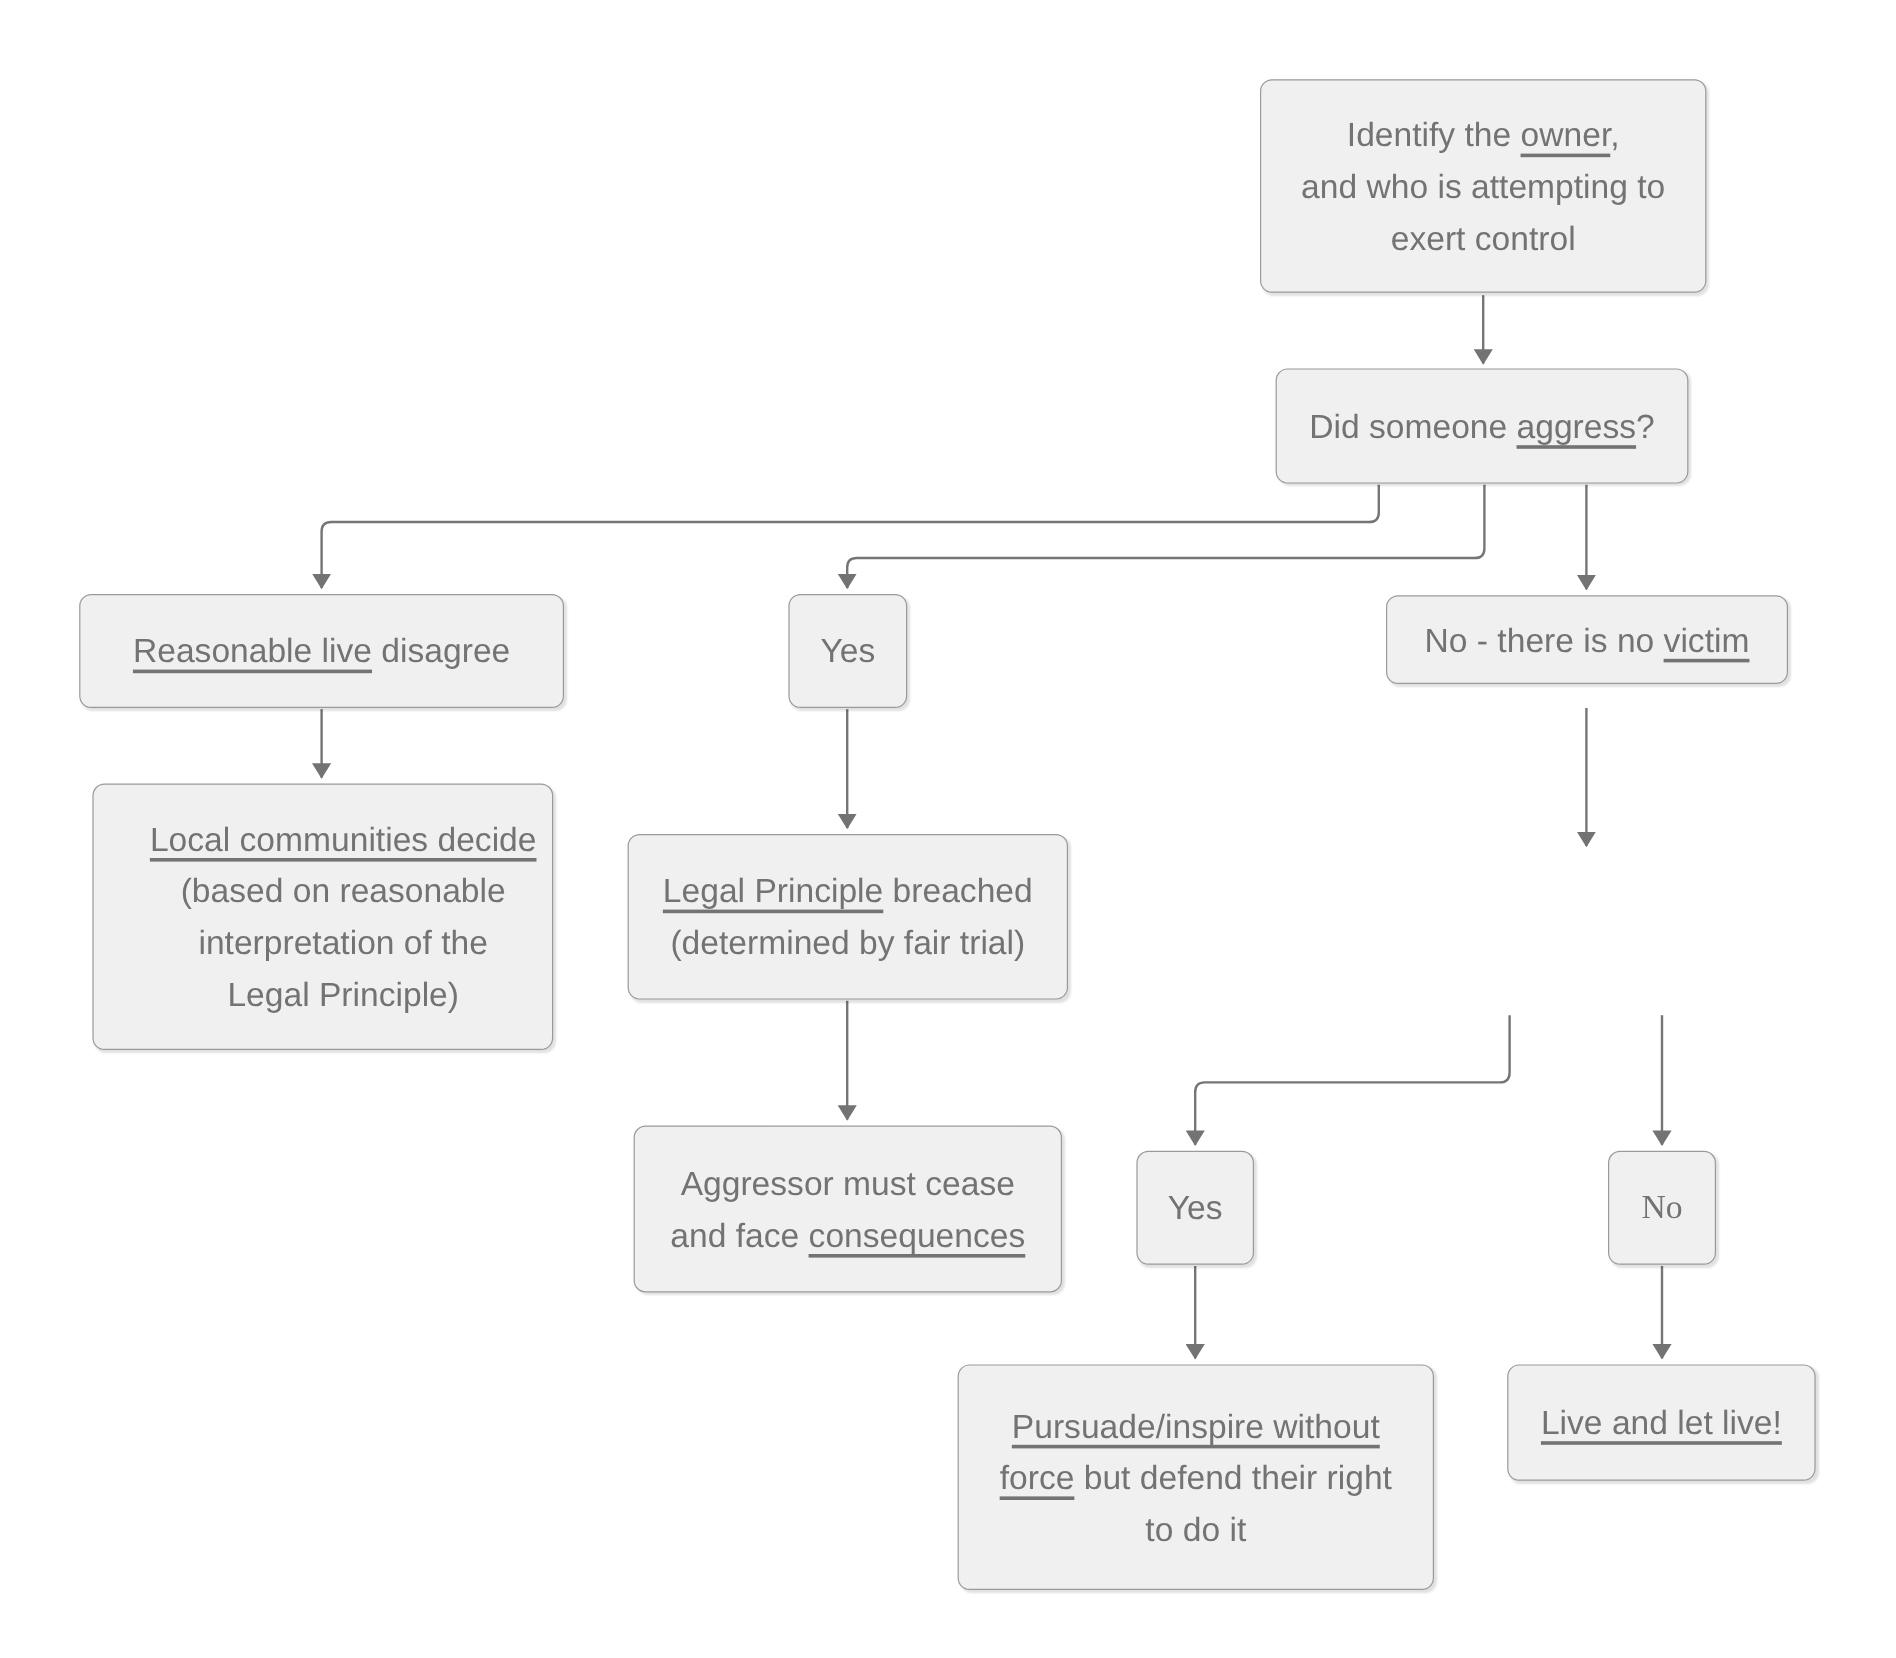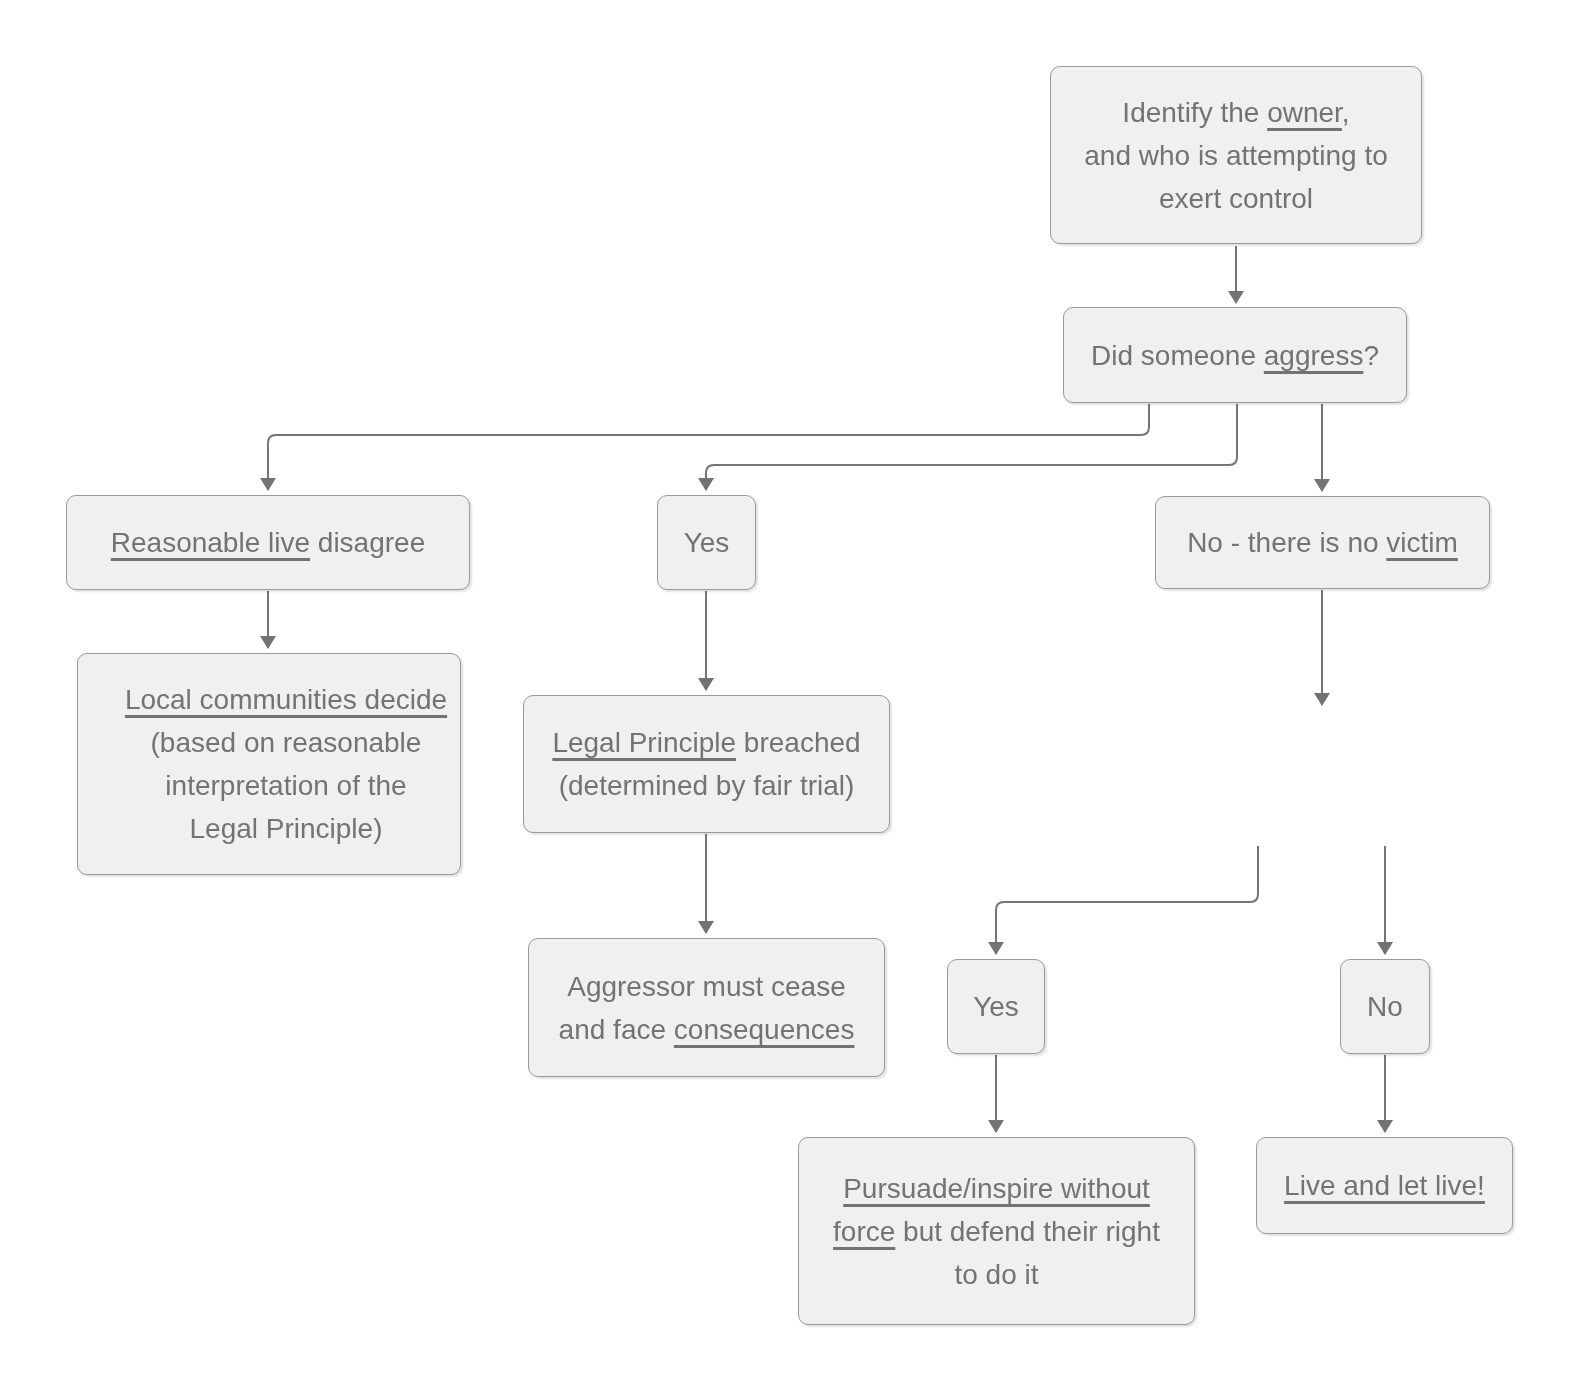--- a/index.html
+++ b/index.html
@@ -42,27 +42,27 @@
   .node .u {
     text-decoration: underline;
     text-decoration-thickness: 2.5px;
     text-underline-offset: 6px;
   }
   
   #n-identify     { left: 1050px; top:   66px; width: 372px; height: 178px; }
   #n-aggress      { left: 1063px; top:  307px; width: 344px; height:  96px; align-items: center; }
   #n-reasonable   { left:   66px; top:  495px; width: 404px; height:  95px; }
   #n-yes1         { left:  657px; top:  495px; width:  99px; height:  95px; }
-  #n-novictim     { left: 1155px; top:  496px; width: 335px; height:  93px; }
+  #n-novictim     { left: 1155px; top:  496px; width: 335px; height:  74px; }
   #n-local        { left:   77px; top:  653px; width: 384px; height: 222px; padding-left: 44px; }
   #n-legal        { left:  523px; top:  695px; width: 367px; height: 138px; }
   #n-aspirational { left: 1132px; top:  710px; width: 380px; height: 135px; }
   #n-cease        { left:  528px; top:  938px; width: 357px; height: 139px; }
   #n-yes2         { left:  947px; top:  959px; width:  98px; height:  95px; }
-  #n-no2          { left: 1340px; top:  959px; width:  90px; height:  95px; }
+  #n-no2          { left: 1340px; top:  959px; width:  90px; height:  95px; font-family: Liberation Serif, serif; }
   #n-pursuade     { left:  798px; top: 1137px; width: 397px; height: 188px; }
   #n-live         { left: 1256px; top: 1137px; width: 257px; height:  97px; }
 </style>
 </head>
 <body>
 
 <div class="canvas">
 
   <svg class="edges" width="1580" height="1382" viewBox="0 0 1580 1382" fill="none" xmlns="http://www.w3.org/2000/svg">
     <defs>

